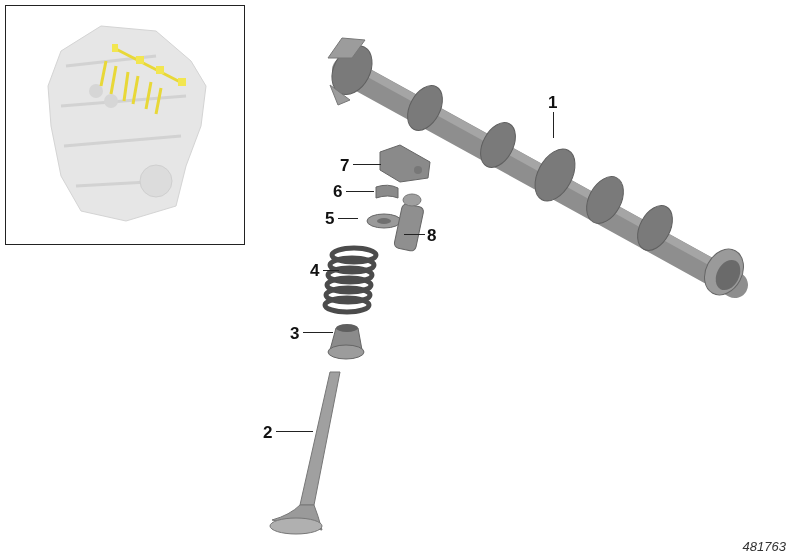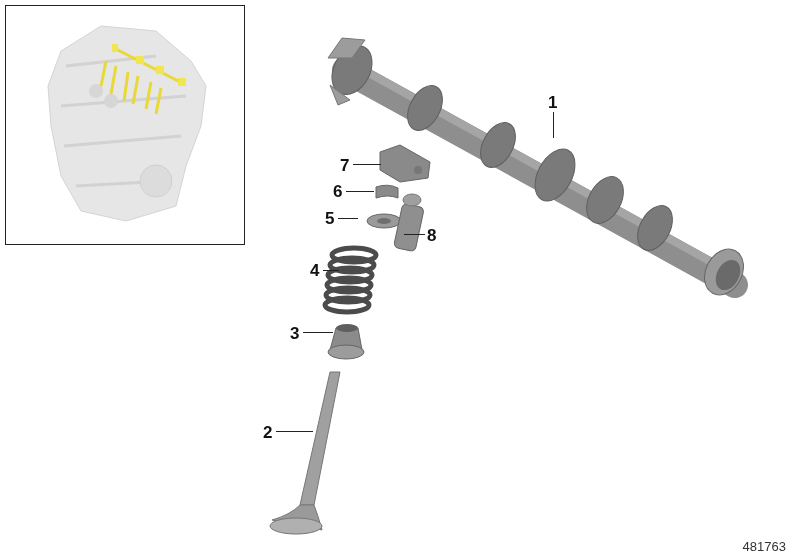--- a/index.html
+++ b/index.html
@@ -1,20 +1,20 @@
 <!DOCTYPE html>
 <html><head>
 <meta charset="utf-8">
 <style>
   html,body{margin:0;padding:0;background:#fff;}
   body{width:800px;height:560px;position:relative;overflow:hidden;font-family:"Liberation Sans",sans-serif;}
   .thumb{position:absolute;left:5px;top:5px;width:240px;height:240px;border:1px solid #222;box-sizing:border-box;background:#fff;}
   .label{position:absolute;font-weight:bold;font-size:17px;color:#111;line-height:1;}
   .leader{position:absolute;background:#222;}
-  .ref{position:absolute;right:14px;bottom:6px;font-size:13px;color:#333;}
+  .ref{position:absolute;right:14px;bottom:6px;font-size:13px;color:#333;font-style:italic;}
   svg{position:absolute;left:0;top:0;}
 </style>
 </head>
 <body>
 
 <div class="thumb">
   <svg width="240" height="240" viewBox="0 0 240 240">
     <path d="M55 45 L95 20 L150 25 L185 55 L200 80 L195 120 L180 160 L170 200 L120 215 L75 205 L55 170 L45 120 L42 80 Z" fill="#e6e6e6" stroke="#d4d4d4"></path>
     <path d="M60 60 L150 50 M55 100 L180 90 M58 140 L175 130 M70 180 L160 175" stroke="#d2d2d2" stroke-width="3" fill="none"></path>
     <circle cx="90" cy="85" r="7" fill="#d6d6d6"></circle>

